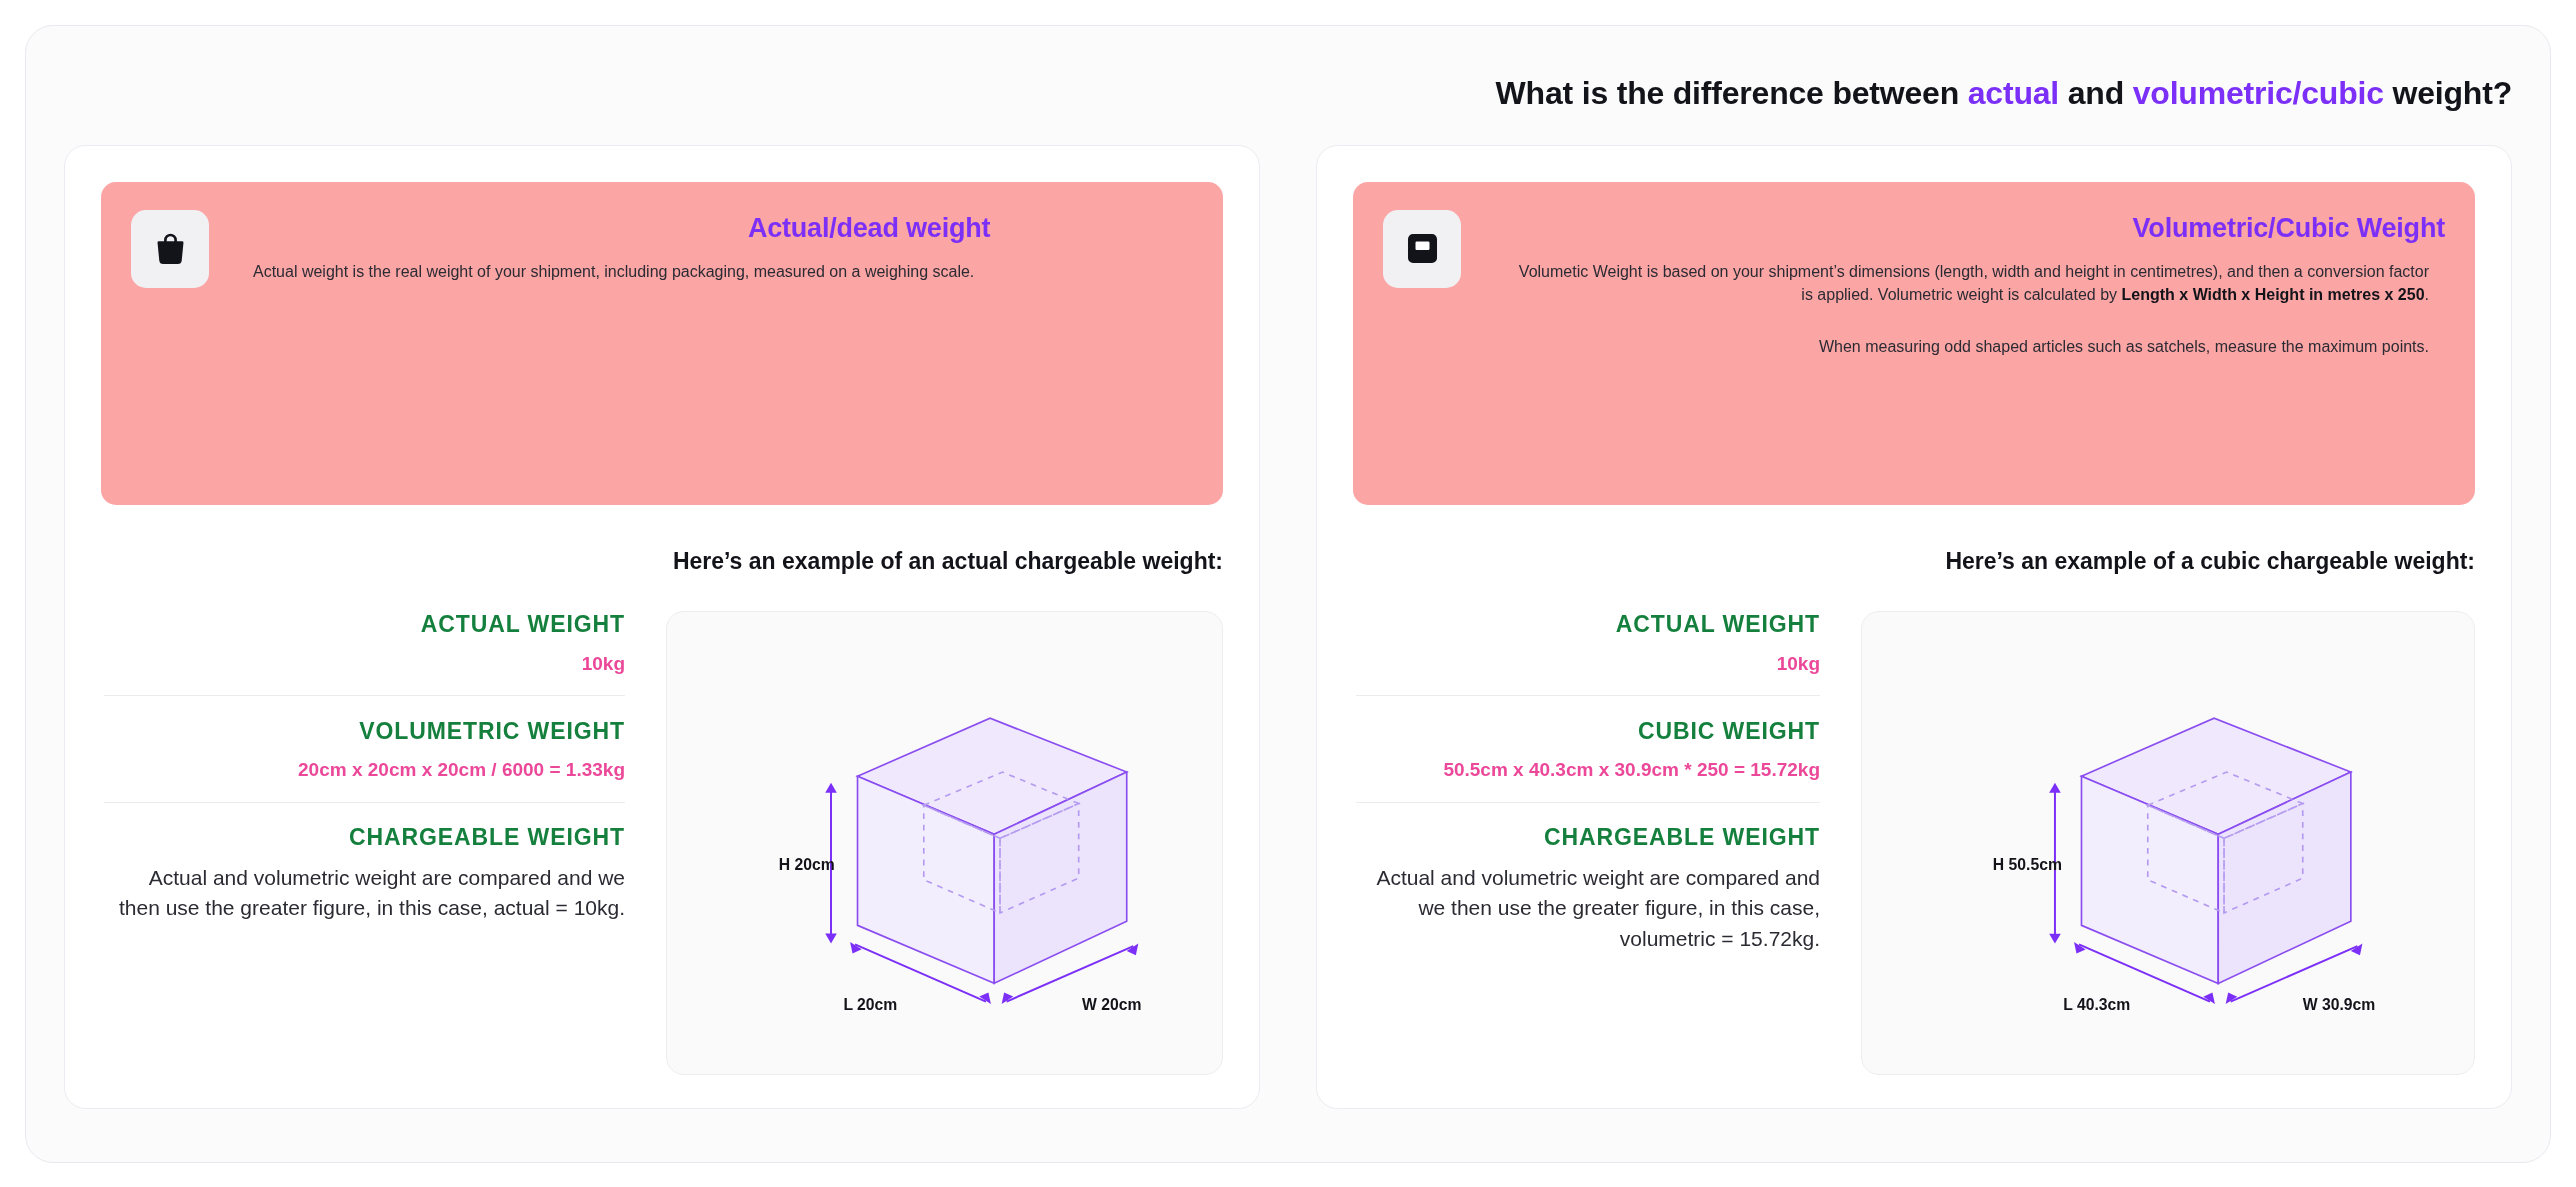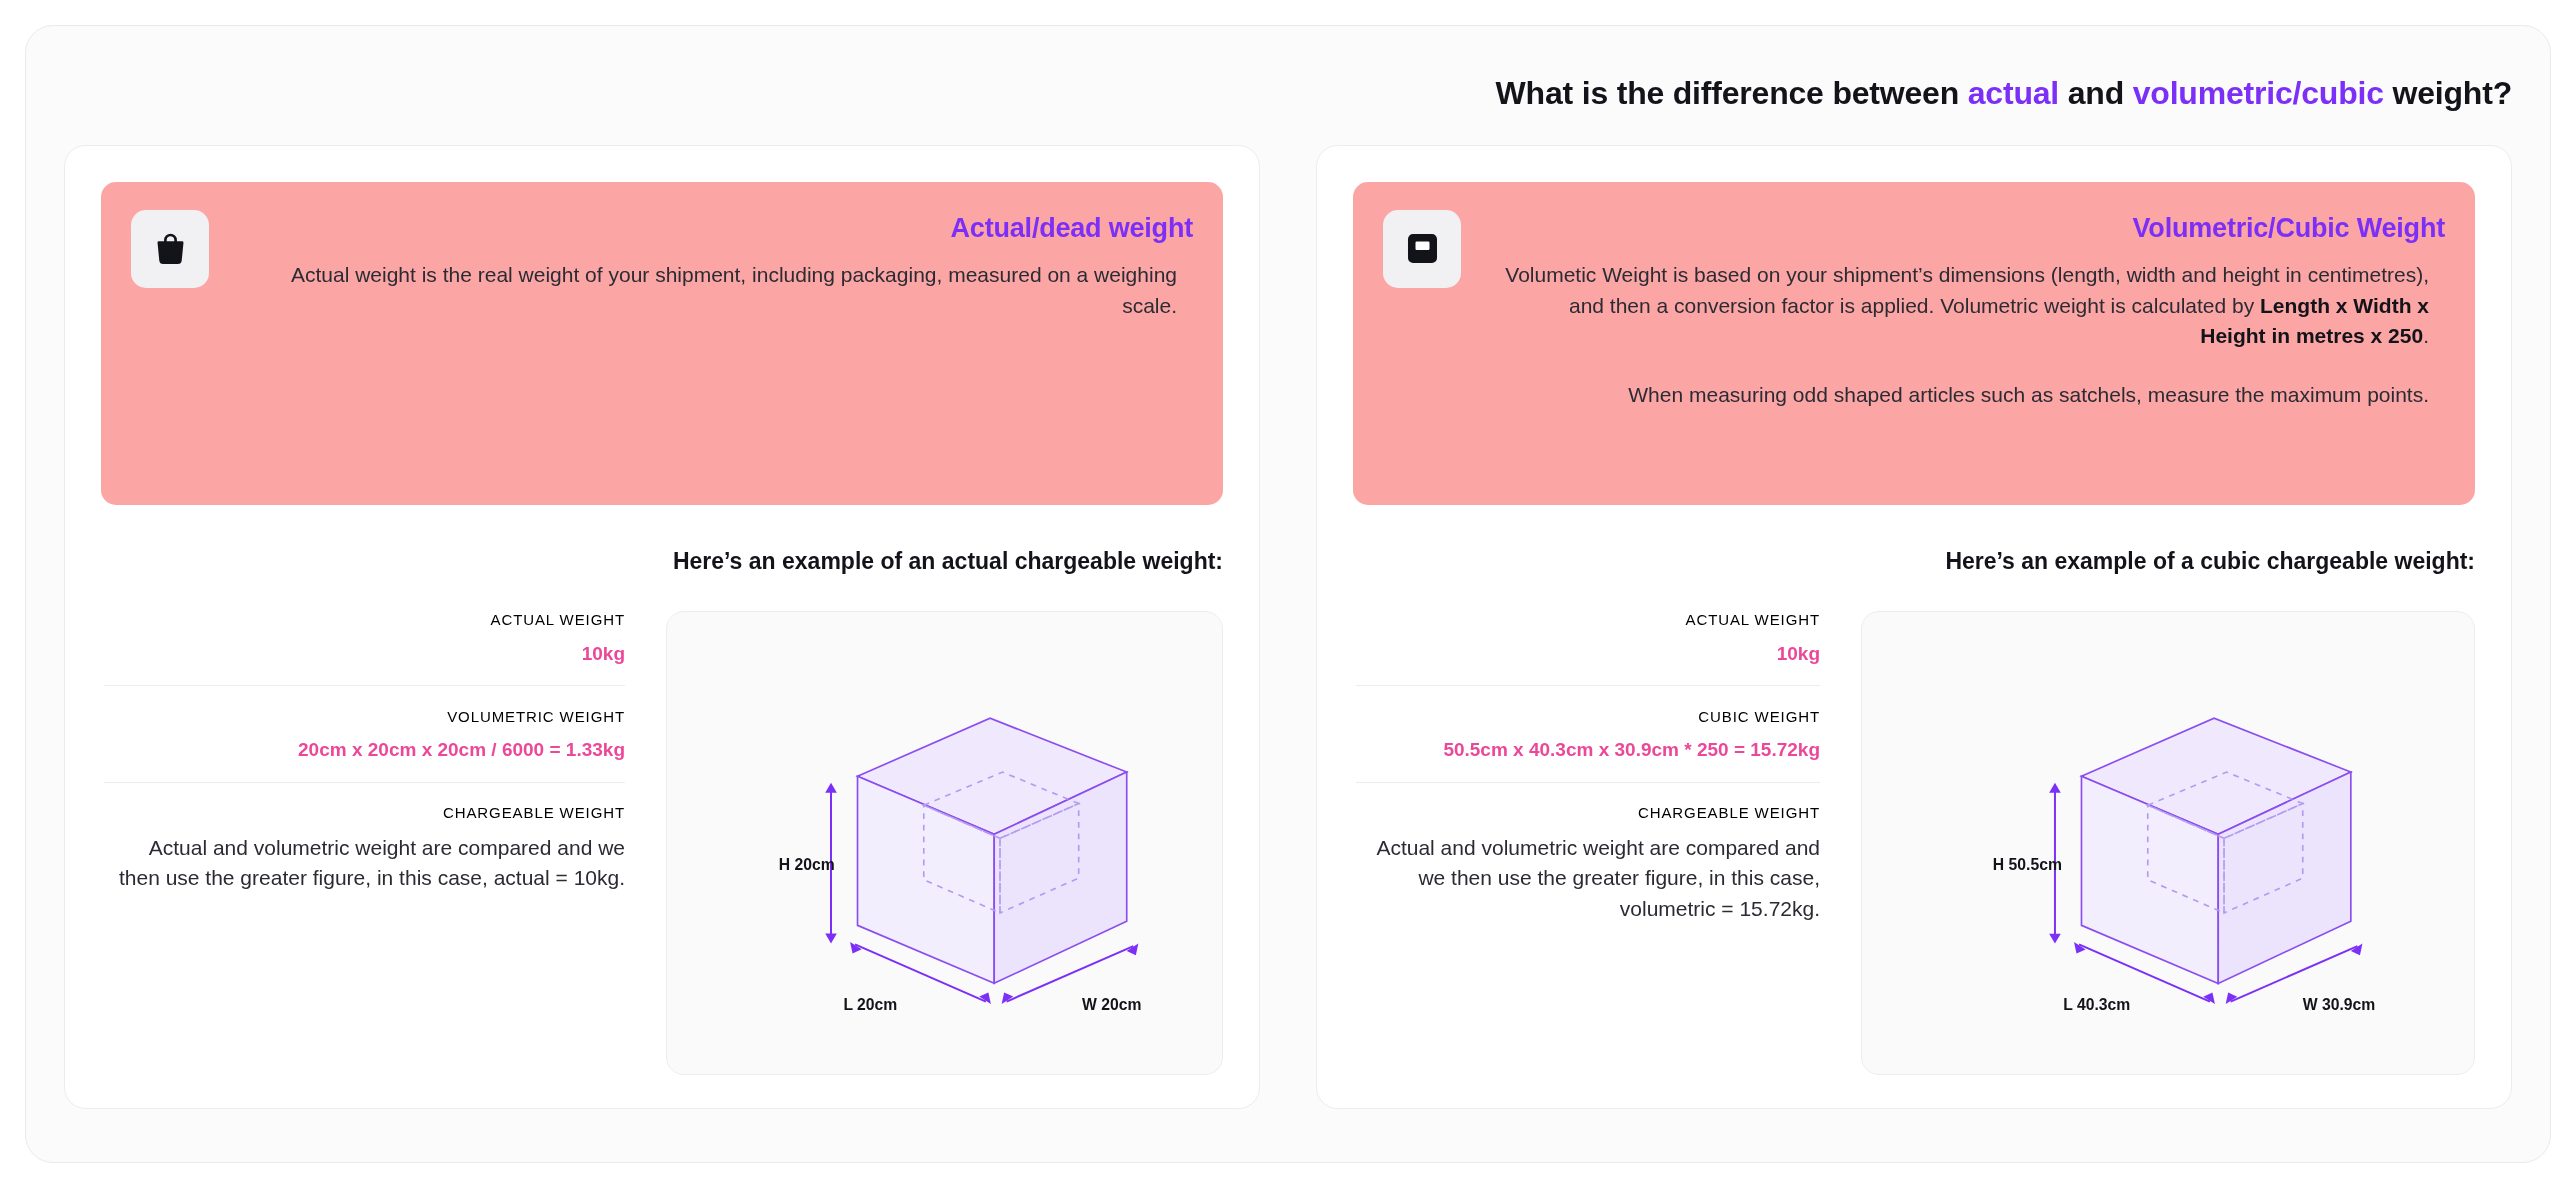--- a/index.html
+++ b/index.html
@@ -75,21 +75,21 @@
   .icon-box svg { display: block; }
   .intro-text { padding-top: 3.3px; }
   .intro-title {
     color: #7b2ff7;
     font-size: 27px;
     font-weight: bold;
     margin: 0 0 15px 0;
     letter-spacing: -0.2px;
   }
   .intro-body {
-    font-size: 21px;
+    font-size: 16px;
     line-height: 1.45;
     color: #2b2b33;
     margin: 16px;
     max-width: 945px;
   }
   .intro-body + .intro-body { margin-top: 28px; }
   .intro-body b { font-weight: bold; color: #13131a; }
 
   .example-heading {
     font-size: 23px;
@@ -105,25 +105,25 @@
     align-items: flex-start;
   }
   .stats { flex: 1 1 0; min-width: 0; padding-left: 3.3px; }
   .stat {
     padding: 0 0 18px 0;
     border-bottom: 1.7px solid #ececf0;
     margin-bottom: 21.6px;
   }
   .stat:last-child { border-bottom: none; margin-bottom: 0; padding-bottom: 0; }
   .stat-label {
-    font-size: 15px;
+    font-size: 23px;
     letter-spacing: 0.9px;
-    color: #000000;
+    color: #15803d;
     text-transform: uppercase;
-    font-weight: normal;
+    font-weight: bold;
     margin-bottom: 11.6px;
   }
   .stat-value {
     font-size: 19px;
     font-weight: bold;
     color: #ec4899;
     line-height: 1.45;
   }
   .stat-value.normal {
     font-weight: normal;

